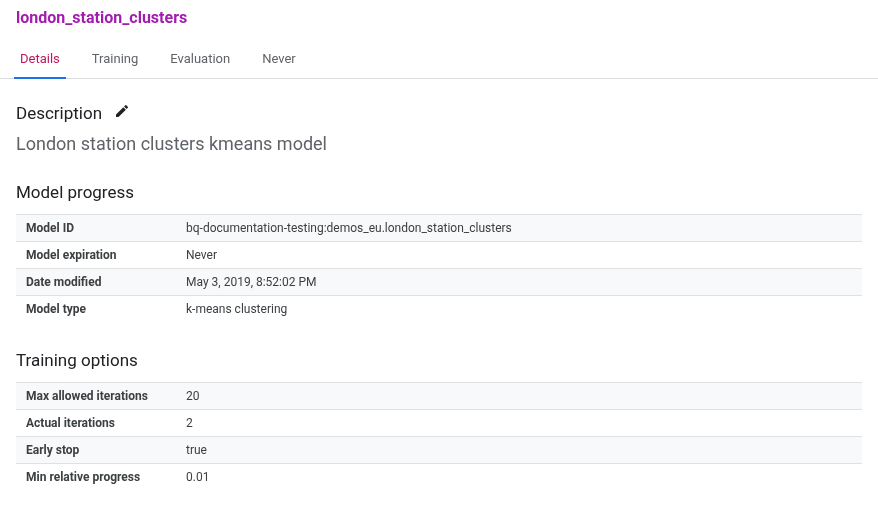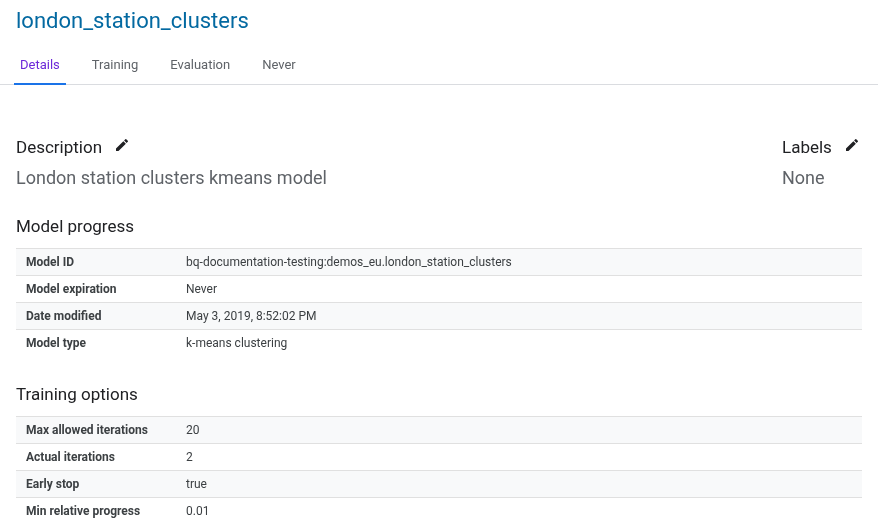--- a/index.html
+++ b/index.html
@@ -3,61 +3,61 @@
 <meta charset="utf-8">
 <style>
 * { margin: 0; padding: 0; box-sizing: border-box; }
 body {
   font-family: Roboto, "Helvetica Neue", Arial, sans-serif;
   background: #fff;
   color: #202124;
   width: 878px;
 }
 .title {
-  font-size: 22px;
-  font-weight: 400;
-  color: #0369a1;
+  font-size: 16px;
+  font-weight: 700;
+  color: #a21caf;
   padding: 8px 16px 14px 16px;
 }
 .tabs {
   display: flex;
   border-bottom: 1px solid #dadce0;
   padding: 0 16px;
   gap: 24px;
 }
 .tab {
   font-size: 13px;
   color: #5f6368;
   padding: 10px 4px 12px 4px;
   cursor: pointer;
   position: relative;
 }
 .tab.active {
-  color: #6d28d9;
+  color: #be185d;
 }
 .tab.active::after {
   content: "";
   position: absolute;
   left: -2px; right: -2px; bottom: -1px;
   height: 2px;
   background: #1a73e8;
 }
 .content {
   padding: 16px;
 }
 .row {
   display: flex;
   justify-content: space-between;
   gap: 32px;
 }
 .section-headline {
   display: flex;
   align-items: center;
   gap: 12px;
-  margin-top: 36px;
+  margin-top: 8px;
   margin-bottom: 10px;
 }
 .section-headline h2 {
   font-size: 17px;
   font-weight: 400;
   color: #202124;
 }
 .pencil { cursor: pointer; flex-shrink: 0; }
 .muted {
   font-size: 18px;
@@ -116,31 +116,20 @@
         <h2>Description</h2>
         <span class="pencil">
           <svg width="16" height="16" viewBox="0 0 24 24" fill="#202124">
               <path d="M3 17.25V21h3.75l11.06-11.06-3.75-3.75L3 17.25zM20.71 7.04a1 1 0 0 0 0-1.41l-2.34-2.34a1 1 0 0 0-1.41 0l-1.83 1.83 3.75 3.75 1.83-1.83z"></path>
             </svg>
         </span>
       </div>
       <div class="muted">London station clusters kmeans model</div>
     </div>
 
-    <div class="labels-block">
-      <div class="section-headline">
-        <h2>Labels</h2>
-        <span class="pencil">
-          <svg width="16" height="16" viewBox="0 0 24 24" fill="#202124">
-              <path d="M3 17.25V21h3.75l11.06-11.06-3.75-3.75L3 17.25zM20.71 7.04a1 1 0 0 0 0-1.41l-2.34-2.34a1 1 0 0 0-1.41 0l-1.83 1.83 3.75 3.75 1.83-1.83z"></path>
-            </svg>
-        </span>
-      </div>
-      <div class="muted">None</div>
-    </div>
   </div>
 
   <h2 class="section-title">Model progress</h2>
   <div class="table">
     <div class="trow">
       <div class="tkey">Model ID</div>
       <div class="tval">bq-documentation-testing:demos_eu.london_station_clusters</div>
     </div>
     <div class="trow">
       <div class="tkey">Model expiration</div>

